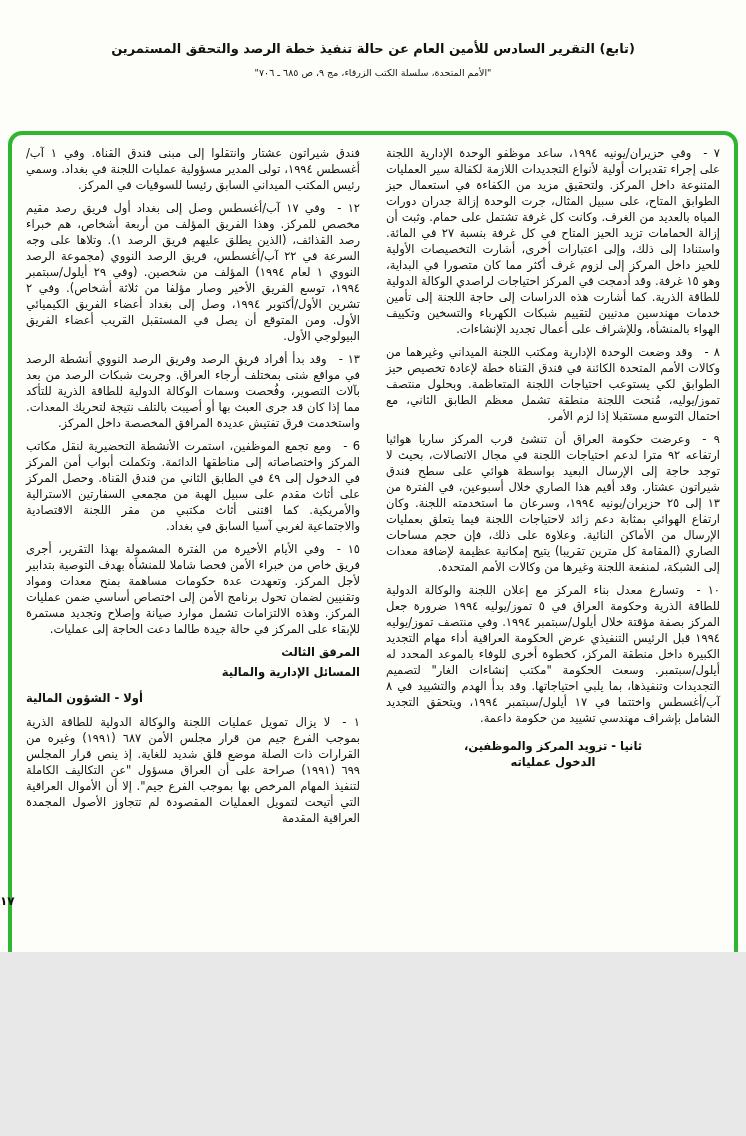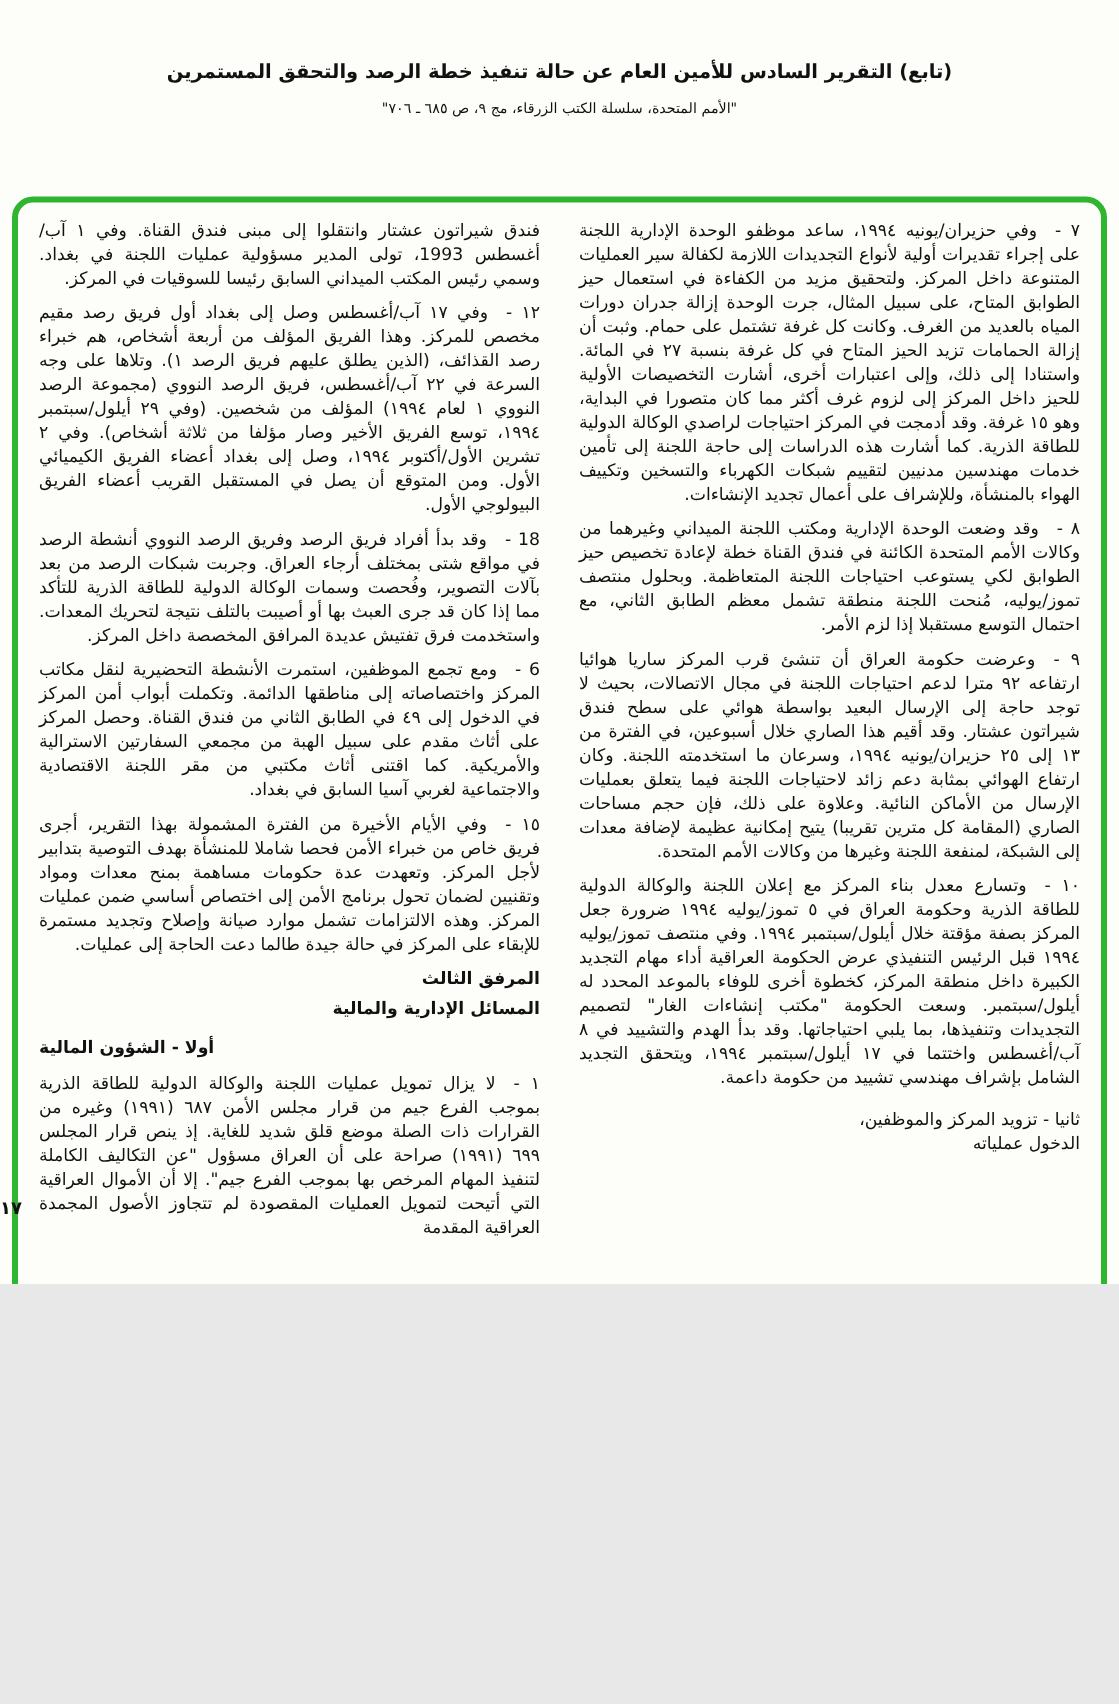--- a/index.html
+++ b/index.html
@@ -1,33 +1,33 @@
 <!DOCTYPE html>
 <html lang="ar" dir="rtl"><head>
 <meta charset="utf-8">
 <style>
   html,body{margin:0;padding:0;background:#e8e8e8;}
   .page{
-    position:relative;width:746px;height:856px;margin:0 auto;
+    position:relative;width:746px;height:952px;margin:0 auto;
     background:#fdfdfa;font-family:"DejaVu Sans",sans-serif;color:#111;
     direction:rtl;overflow:hidden;
   }
   .header{position:absolute;top:42px;right:0;left:0;text-align:center;}
   .header .h-line{font-size:13px;font-weight:bold;line-height:1.0;margin-bottom:12px;}
   .header .h-src{font-size:9.5px;font-weight:normal;margin-top:2px;}
   .green-box{
     position:absolute;top:131px;right:8px;left:8px;height:924px;
     border:4px solid #2fb52f;border-radius:14px;box-sizing:border-box;
     padding:10px 14px;overflow:hidden;background:#fdfdfa;
   }
   .columns{display:flex;gap:26px;height:100%;}
   .col{flex:1;min-width:0;text-align:justify;font-size:11.5px;line-height:16px;}
   .para{margin:0 0 7px 0;}
   .pnum{padding-left:12px;white-space:nowrap;}
-  .heading-center{text-align:right;font-weight:normal;margin:12px 0 10px 0;}
+  .heading-center{text-align:center;font-weight:bold;margin:12px 0 10px 0;}
   .heading-start{font-weight:bold;margin:4px 0 2px 0;text-align:right;}
   .heading-mid{font-weight:bold;margin:10px 0 8px 0;text-align:left;}
   .page-num{
     position:absolute;bottom:44px;right:0;left:0;text-align:left;
     font-size:12px;font-weight:bold;
   }
 </style>
 </head>
 <body>
 
@@ -55,27 +55,27 @@
           <span class="pnum">١٠ -</span><span>وتسارع معدل بناء المركز مع إعلان اللجنة والوكالة الدولية للطاقة الذرية وحكومة العراق في ٥ تموز/يوليه ١٩٩٤ ضرورة جعل المركز بصفة مؤقتة خلال أيلول/سبتمبر ١٩٩٤. وفي منتصف تموز/يوليه ١٩٩٤ قبل الرئيس التنفيذي عرض الحكومة العراقية أداء مهام التجديد الكبيرة داخل منطقة المركز، كخطوة أخرى للوفاء بالموعد المحدد له أيلول/سبتمبر. وسعت الحكومة "مكتب إنشاءات الغار" لتصميم التجديدات وتنفيذها، بما يلبي احتياجاتها. وقد بدأ الهدم والتشييد في ٨ آب/أغسطس واختتما في ١٧ أيلول/سبتمبر ١٩٩٤، ويتحقق التجديد الشامل بإشراف مهندسي تشييد من حكومة داعمة.</span>
         </p>
         <div class="heading-center">
           <div>ثانيا - تزويد المركز والموظفين،</div>
           <div>الدخول عملياته</div>
         </div>
       </div>
 
       <div class="col">
         <p class="para">
-          <span>فندق شيراتون عشتار وانتقلوا إلى مبنى فندق القناة. وفي ١ آب/أغسطس 1993، تولى المدير مسؤولية عمليات اللجنة في بغداد. وسمي رئيس المكتب الميداني السابق رئيسا للسوقيات في المركز.</span>
+          <span>فندق شيراتون عشتار وانتقلوا إلى مبنى فندق القناة. وفي ١ آب/أغسطس ١٩٩٤، تولى المدير مسؤولية عمليات اللجنة في بغداد. وسمي رئيس المكتب الميداني السابق رئيسا للسوقيات في المركز.</span>
         </p>
         <p class="para">
           <span class="pnum">١٢ -</span><span>وفي ١٧ آب/أغسطس وصل إلى بغداد أول فريق رصد مقيم مخصص للمركز. وهذا الفريق المؤلف من أربعة أشخاص، هم خبراء رصد القذائف، (الذين يطلق عليهم فريق الرصد ١). وتلاها على وجه السرعة في ٢٢ آب/أغسطس، فريق الرصد النووي (مجموعة الرصد النووي ١ لعام ١٩٩٤) المؤلف من شخصين. (وفي ٢٩ أيلول/سبتمبر ١٩٩٤، توسع الفريق الأخير وصار مؤلفا من ثلاثة أشخاص). وفي ٢ تشرين الأول/أكتوبر ١٩٩٤، وصل إلى بغداد أعضاء الفريق الكيميائي الأول. ومن المتوقع أن يصل في المستقبل القريب أعضاء الفريق البيولوجي الأول.</span>
         </p>
         <p class="para">
-          <span class="pnum">18 -</span><span>وقد بدأ أفراد فريق الرصد وفريق الرصد النووي أنشطة الرصد في مواقع شتى بمختلف أرجاء العراق. وجربت شبكات الرصد من بعد بآلات التصوير، وفُحصت وسمات الوكالة الدولية للطاقة الذرية للتأكد مما إذا كان قد جرى العبث بها أو أصيبت بالتلف نتيجة لتحريك المعدات. واستخدمت فرق تفتيش عديدة المرافق المخصصة داخل المركز.</span>
+          <span class="pnum">١٣ -</span><span>وقد بدأ أفراد فريق الرصد وفريق الرصد النووي أنشطة الرصد في مواقع شتى بمختلف أرجاء العراق. وجربت شبكات الرصد من بعد بآلات التصوير، وفُحصت وسمات الوكالة الدولية للطاقة الذرية للتأكد مما إذا كان قد جرى العبث بها أو أصيبت بالتلف نتيجة لتحريك المعدات. واستخدمت فرق تفتيش عديدة المرافق المخصصة داخل المركز.</span>
         </p>
         <p class="para">
           <span class="pnum">6 -</span><span>ومع تجمع الموظفين، استمرت الأنشطة التحضيرية لنقل مكاتب المركز واختصاصاته إلى مناطقها الدائمة. وتكملت أبواب أمن المركز في الدخول إلى ٤٩ في الطابق الثاني من فندق القناة. وحصل المركز على أثاث مقدم على سبيل الهبة من مجمعي السفارتين الاسترالية والأمريكية. كما اقتنى أثاث مكتبي من مقر اللجنة الاقتصادية والاجتماعية لغربي آسيا السابق في بغداد.</span>
         </p>
         <p class="para">
           <span class="pnum">١٥ -</span><span>وفي الأيام الأخيرة من الفترة المشمولة بهذا التقرير، أجرى فريق خاص من خبراء الأمن فحصا شاملا للمنشأة بهدف التوصية بتدابير لأجل المركز. وتعهدت عدة حكومات مساهمة بمنح معدات ومواد وتقنيين لضمان تحول برنامج الأمن إلى اختصاص أساسي ضمن عمليات المركز. وهذه الالتزامات تشمل موارد صيانة وإصلاح وتجديد مستمرة للإبقاء على المركز في حالة جيدة طالما دعت الحاجة إلى عمليات.</span>
         </p>
         <div class="heading-start">المرفق الثالث</div>
         <div class="heading-start">المسائل الإدارية والمالية</div>
         <div class="heading-mid">أولا - الشؤون المالية</div>

